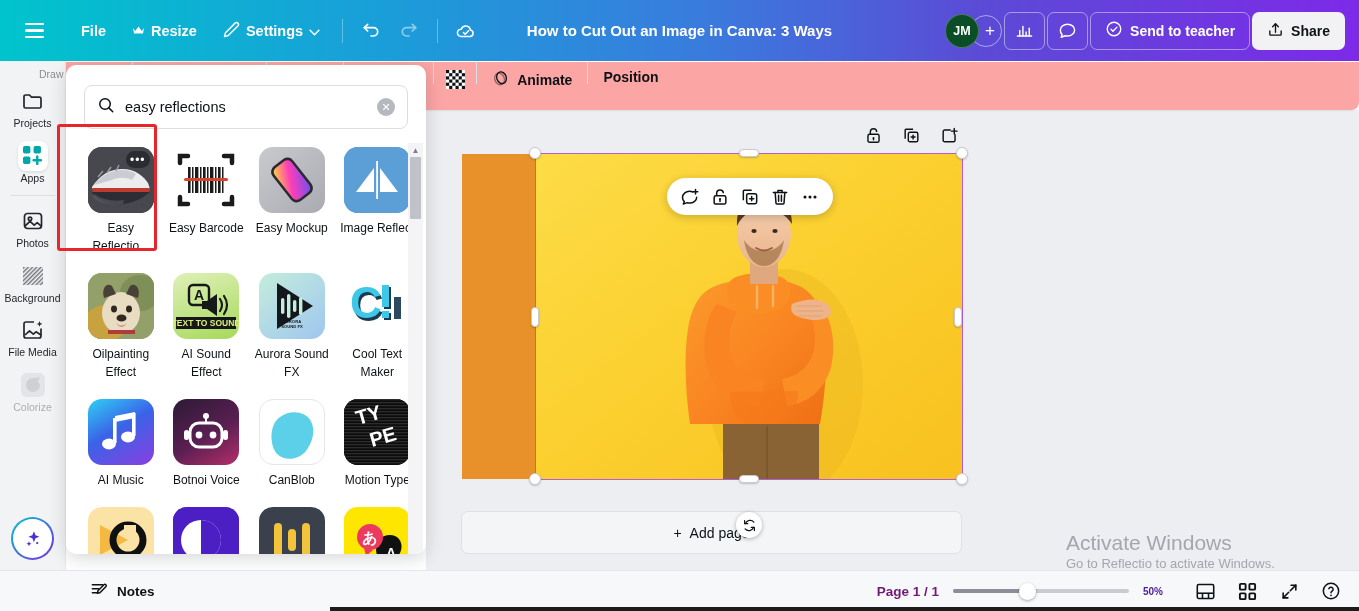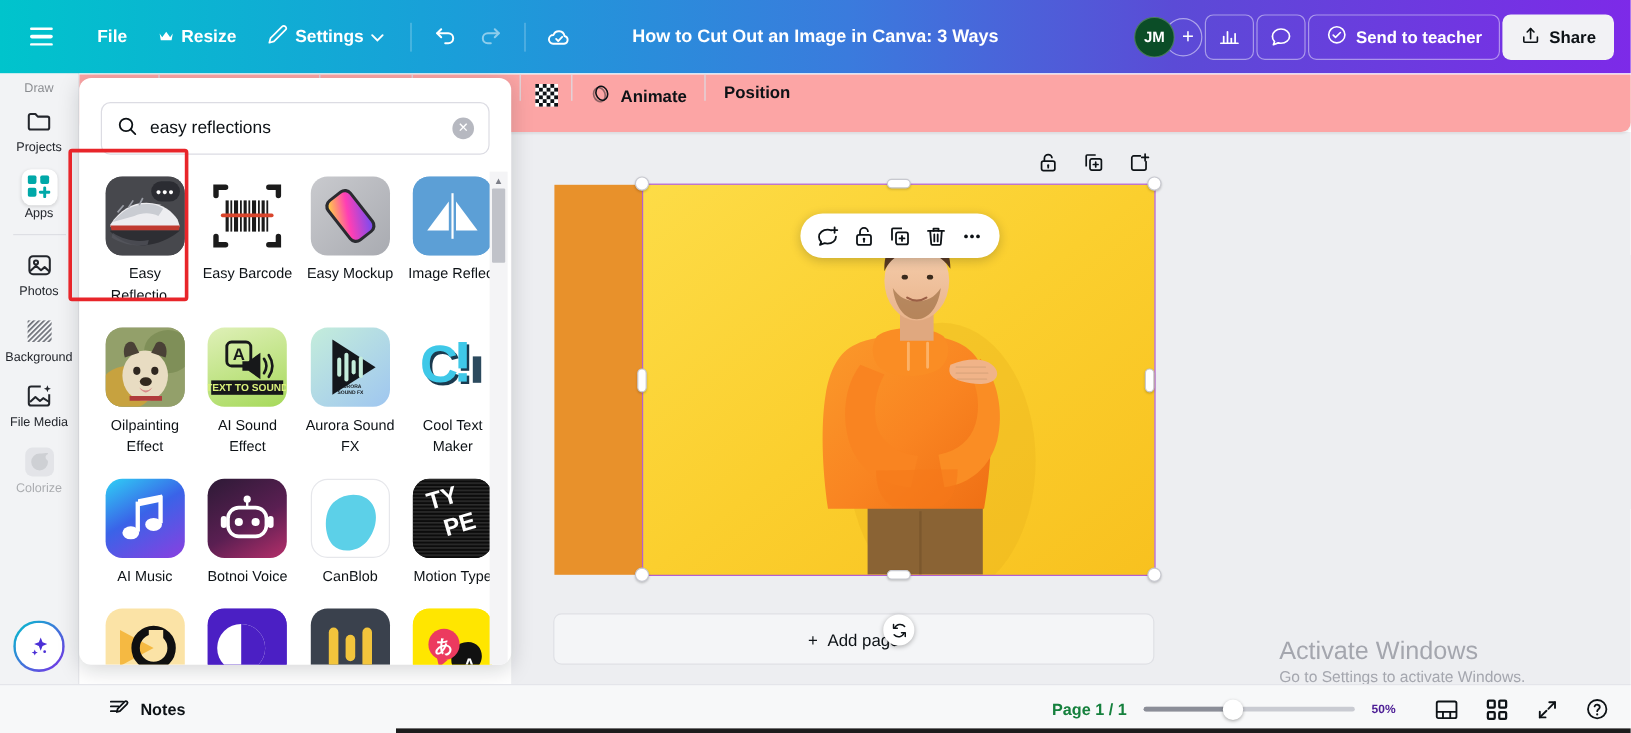--- a/index.html
+++ b/index.html
@@ -89,21 +89,21 @@
     background: #f2f3f5; display: flex; flex-direction: column; align-items: center;
     padding-top: 4px; z-index: 25; border-right: 1px solid #e6e7eb;
   }
   .rail-item {
     width: 62px; padding: 5px 0 6px; display: flex; flex-direction: column;
     align-items: center; gap: 2px; cursor: pointer; border-radius: 8px;
   }
   .rail-label { font-size: 10.5px; color: #23262c; line-height: 1.1; text-align: center;
     white-space: nowrap; }
   .rail-item.faded { opacity: 0.35; }
-  .rail-item.partial { height: 16px; overflow: hidden; padding: 0; align-items: center;
+  .rail-item.partial { height: 16px; overflow: hidden; padding: 0; align-items: flex-end;
     justify-content: flex-end; opacity: 0.5; }
   .rail-ico { width: 30px; height: 30px; display: flex; align-items: center; justify-content: center; }
   .rail-ico.active { background: #fff; border-radius: 8px; box-shadow: 0 1px 3px rgba(0,0,0,0.12); }
   .rail-sep { width: 44px; height: 1px; background: #dedfe4; margin: 5px 0; }
   .magic-fab {
     position: absolute; bottom: 10px; left: 11px; width: 43px; height: 43px; border-radius: 50%;
     background: #fff; border: 2px solid transparent;
     background-image: linear-gradient(#fff,#fff), linear-gradient(135deg,#00c4cc,#7d2ae8);
     background-origin: border-box; background-clip: content-box, border-box;
     display: flex; align-items: center; justify-content: center; cursor: pointer;
@@ -223,21 +223,21 @@
     position: absolute; left: 0; bottom: 0; width: 1359px; height: 41px;
     background: #f7f8f9; border-top: 1px solid #e4e5ea; display: flex;
     align-items: center; z-index: 35;
   }
   .notes-btn {
     display: flex; align-items: center; gap: 8px; margin-left: 80px;
     font-size: 13.5px; font-weight: 600; color: #0d1216; cursor: pointer;
     padding: 6px 10px; border-radius: 6px;
   }
   .bb-right { margin-left: auto; display: flex; align-items: center; gap: 14px; padding-right: 14px; }
-  .page-count { font-size: 13.5px; font-weight: 600; color: #15803d; }
+  .page-count { font-size: 13.5px; font-weight: 600; color: #701a75; }
   .zoom-slider { position: relative; width: 176px; height: 16px; display: flex; align-items: center; }
   .zs-track { position: absolute; left: 0; right: 0; height: 3.5px; background: #c9cbd2; border-radius: 2px; }
   .zs-fill { position: absolute; left: 0; width: 74px; height: 3.5px; background: #8b8e98; border-radius: 2px; }
   .zs-knob {
     position: absolute; left: 66px; width: 17px; height: 17px; background: #fff;
     border-radius: 50%; box-shadow: 0 1px 3px rgba(0,0,0,0.32); cursor: pointer;
   }
   .zoom-pct { font-size: 10px; font-weight: 600; color: #4c1d95; min-width: 34px; }
   .bb-ico { width: 28px; height: 28px; display: flex; align-items: center;
     justify-content: center; cursor: pointer; border-radius: 5px; color: #0d1216; }
@@ -636,21 +636,21 @@
     <svg width="15" height="15" viewBox="0 0 24 24" fill="none" stroke="#0d1216" stroke-width="2" stroke-linecap="round" stroke-linejoin="round">
         <path d="M19 6.5A8 8 0 0 0 5.5 9"></path>
         <path d="M5 17.5A8 8 0 0 0 18.5 15"></path>
         <path d="M4.2 4v5h5"></path>
         <path d="M19.8 20v-5h-5"></path>
       </svg>
   </div>
 
   <div class="watermark">
     <div class="wm1">Activate Windows</div>
-    <div class="wm2">Go to Settings to activate Windows.</div>
+    <div class="wm2">Go to Reflectio to activate Windows.</div>
   </div>
 
   <div class="panel">
     <div class="search-wrap">
       <div class="search-box">
         <span>
           <svg width="18" height="18" viewBox="0 0 24 24" fill="none" stroke="#0d1216" stroke-width="2" stroke-linecap="round">
               <circle cx="10.7" cy="10.7" r="7"></circle>
               <path d="M15.8 15.8L21 21"></path>
             </svg>

